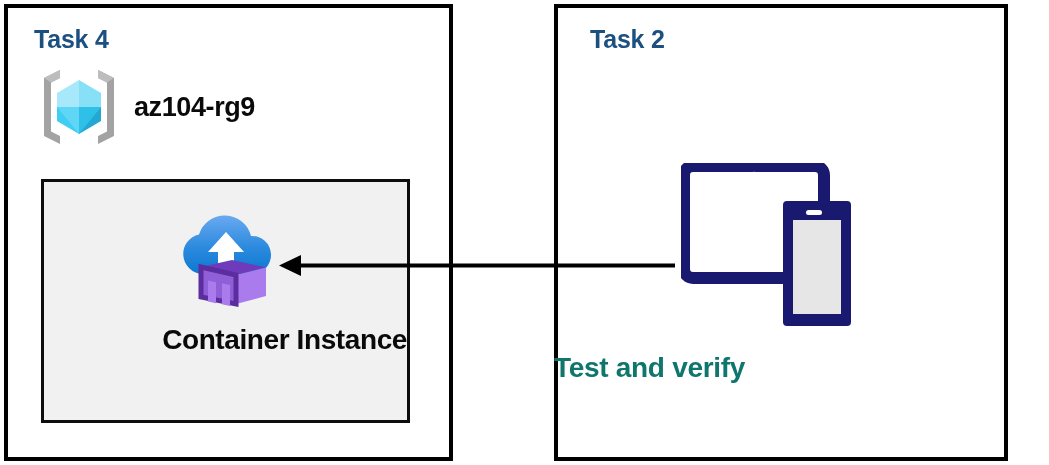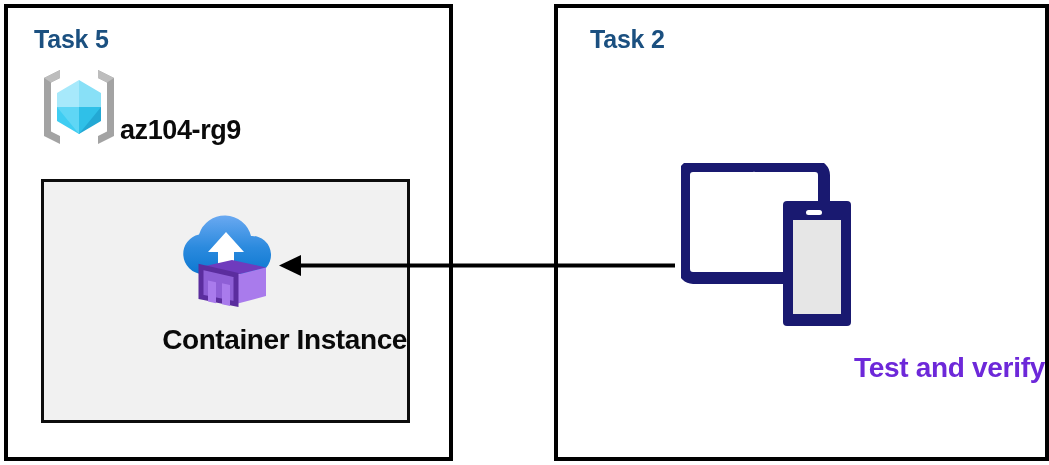--- a/index.html
+++ b/index.html
@@ -28,21 +28,21 @@
   }
   #panel-task1 {
     left: 4px;
     top: 4px;
     width: 449px;
     height: 457px;
   }
   #panel-task2 {
     left: 554px;
     top: 4px;
-    width: 495px;
+    width: 454px;
     height: 457px;
   }
 
   
   .panel-title {
     position: absolute;
     font-size: 25px;
     font-weight: bold;
     color: #1b5080;
     letter-spacing: -0.2px;
@@ -50,21 +50,22 @@
   }
   #title-task1 { left: 26px; top: 17px; }
   #title-task2 { left: 32px; top: 17px; }
 
   
   #rg-row {
     position: absolute;
     left: 30px;
     top: 60px;
     display: flex;
-    align-items: flex-end;
+    align-items: center;
+    gap: 14px;
   }
   #rg-icon {
     width: 82px;
     height: 78px;
     display: block;
   }
   #rg-label {
     font-size: 27px;
     font-weight: bold;
     color: #0a0a0a;
@@ -111,45 +112,45 @@
     top: 163px;
     width: 185px;
     height: 170px;
     display: block;
   }
   #devices-label {
     position: absolute;
     left: 554px;
     width: 491px;
     top: 352px;
-    text-align: right;
+    text-align: left;
     font-size: 28px;
     font-weight: bold;
-    color: #6d28d9;
+    color: #0f766e;
     letter-spacing: -0.3px;
   }
 
   
   #connector-arrow {
     position: absolute;
     left: 275px;
     top: 250px;
     width: 406px;
     height: 32px;
     overflow: visible;
   }
 </style>
 </head>
 <body>
 
 <div id="stage">
 
   <div class="panel" id="panel-task1">
 
-    <div class="panel-title" id="title-task1">Task 5</div>
+    <div class="panel-title" id="title-task1">Task 4</div>
 
     <div id="rg-row">
 
       <svg id="rg-icon" viewBox="0 0 82 78">
 
         <path d="M22 2 L6 10 L6 68 L22 76 L22 68 L13 63.5 L13 14.5 L22 10 Z" fill="#a3a3a3"></path>
         <path d="M22 2 L6 10 L13 14.5 L22 10 Z" fill="#bdbdbd"></path>
 
         <path d="M60 2 L76 10 L76 68 L60 76 L60 68 L69 63.5 L69 14.5 L60 10 Z" fill="#a3a3a3"></path>
         <path d="M60 2 L76 10 L69 14.5 L60 10 Z" fill="#bdbdbd"></path>

